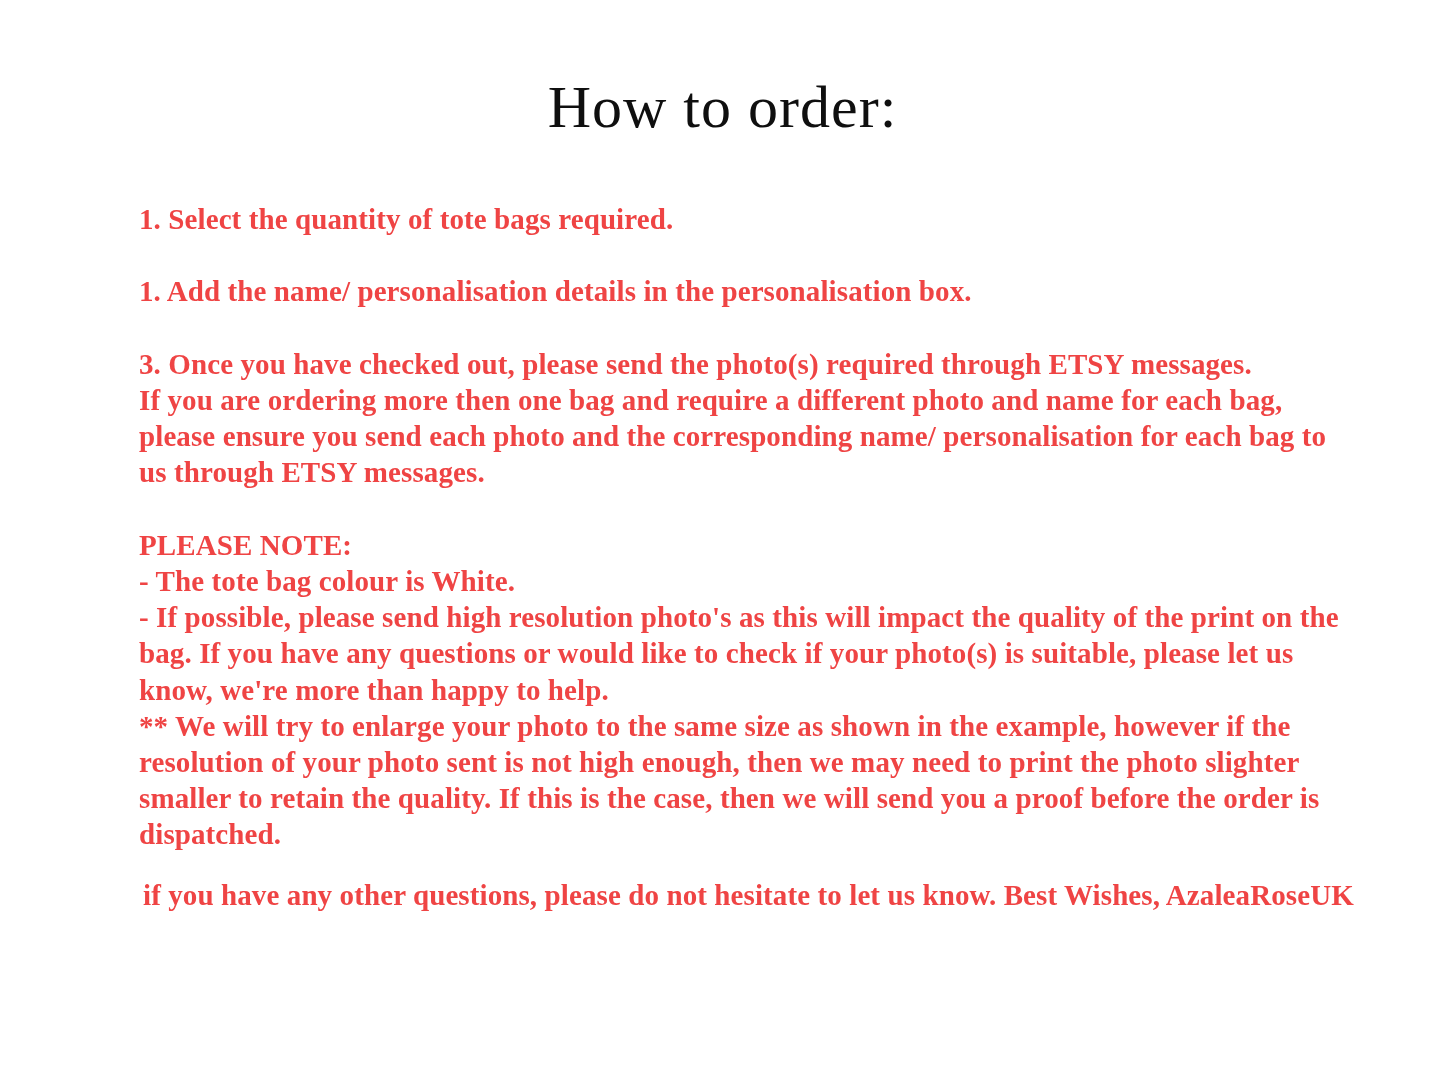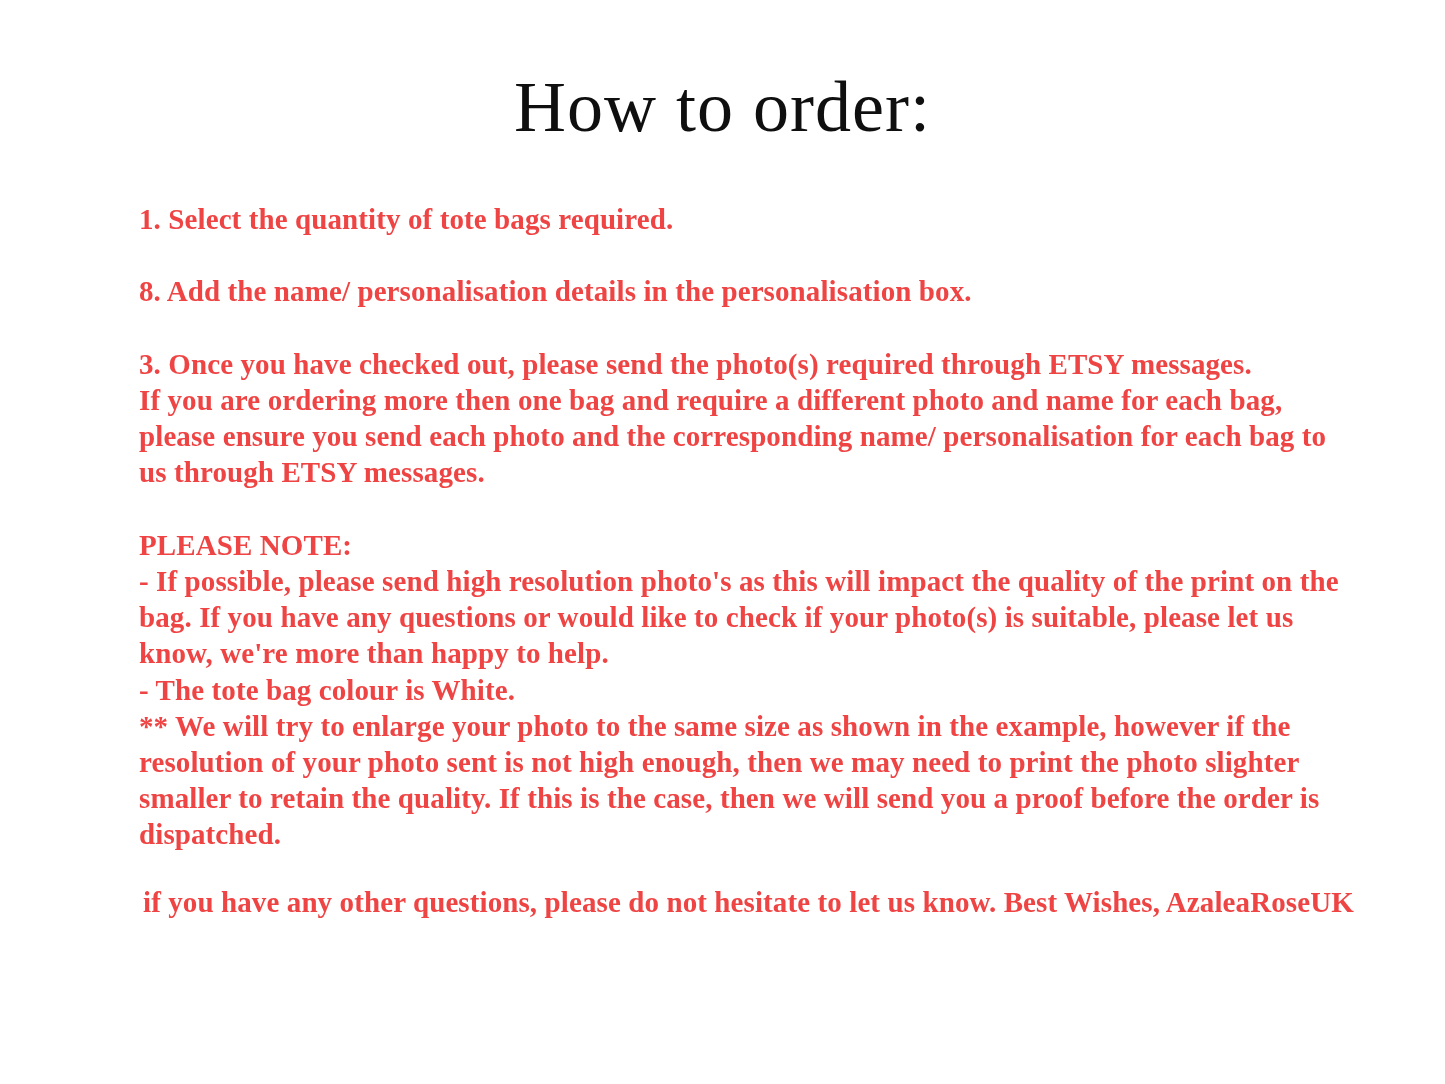--- a/index.html
+++ b/index.html
@@ -18,42 +18,42 @@
   }
   .title {
     position: absolute;
     top: 58px;
     left: 0;
     width: 100%;
     margin: 0;
     text-align: center;
     font-family: "Liberation Serif", serif;
     font-weight: 400;
-    font-size: 72px;
+    font-size: 60px;
     line-height: 98px;
     letter-spacing: 1px;
     color: #0f0f0f;
   }
   .body-text {
     position: absolute;
     left: 139px;
     top: 201px;
     width: 1270px;
     font-size: 29px;
     font-weight: 700;
     line-height: 36.2px;
     letter-spacing: 0.1px;
     color: #ef4444;
   }
   .para {
     margin: 0 0 36.2px 0;
     white-space: pre-line;
   }
   .note-block {
-    margin: 0 0 31px 0;
+    margin: 0 0 24px 0;
   }
   .note-block .note-line {
     margin: 0;
     white-space: pre-line;
   }
   .closing {
     margin: 4px;
     white-space: pre-line;
   }
 </style>
@@ -62,33 +62,33 @@
 
 <div class="page">
 
   <h1 class="title">How to order:</h1>
 
   <div class="body-text">
 
     <p class="para">1. Select the quantity of tote bags required.</p>
 
 
-    <p class="para">8. Add the name/ personalisation details in the personalisation box.</p>
+    <p class="para">1. Add the name/ personalisation details in the personalisation box.</p>
 
     <p class="para">3. Once you have checked out, please send the photo(s) required through ETSY messages.
 If you are ordering more then one bag and require a different photo and name for each bag,
 please ensure you send each photo and the corresponding name/ personalisation for each bag to
 us through ETSY messages.</p>
 
     <div class="note-block">
       <p class="note-line">PLEASE NOTE:</p>
+      <p class="note-line">- The tote bag colour is White.</p>
       <p class="note-line">- If possible, please send high resolution photo's as this will impact the quality of the print on the
 bag. If you have any questions or would like to check if your photo(s) is suitable, please let us
 know, we're more than happy to help.</p>
-      <p class="note-line">- The tote bag colour is White.</p>
       <p class="note-line">** We will try to enlarge your photo to the same size as shown in the example, however if the
 resolution of your photo sent is not high enough, then we may need to print the photo slighter
 smaller to retain the quality. If this is the case, then we will send you a proof before the order is
 dispatched.</p>
     </div>
 
     <p class="closing">if you have any other questions, please do not hesitate to let us know. Best Wishes, AzaleaRoseUK</p>
 
   </div>
 </div>

